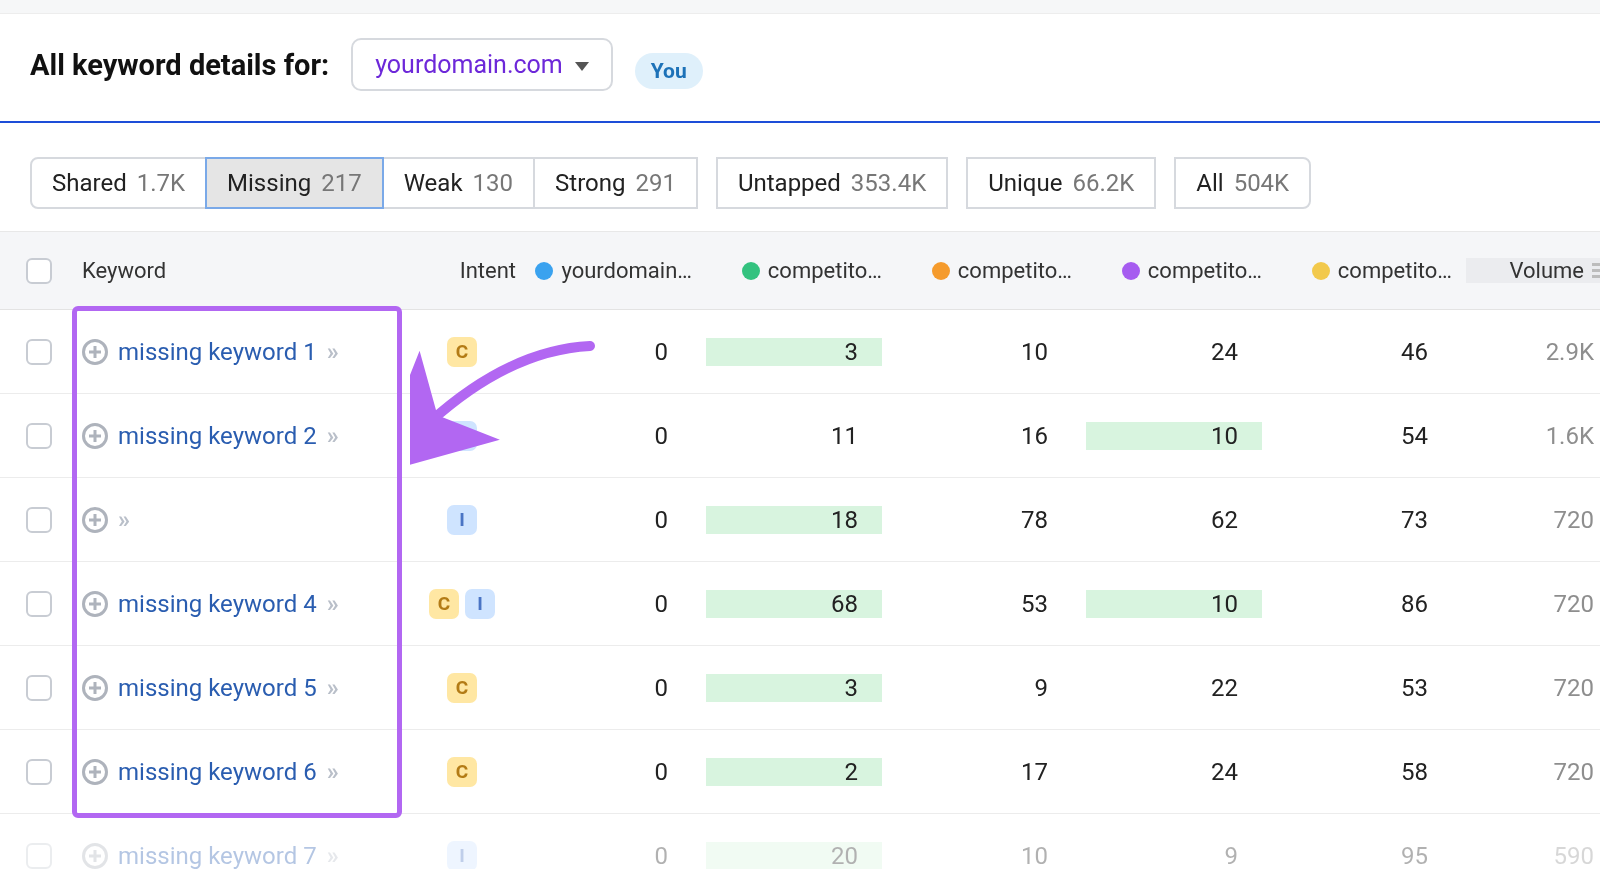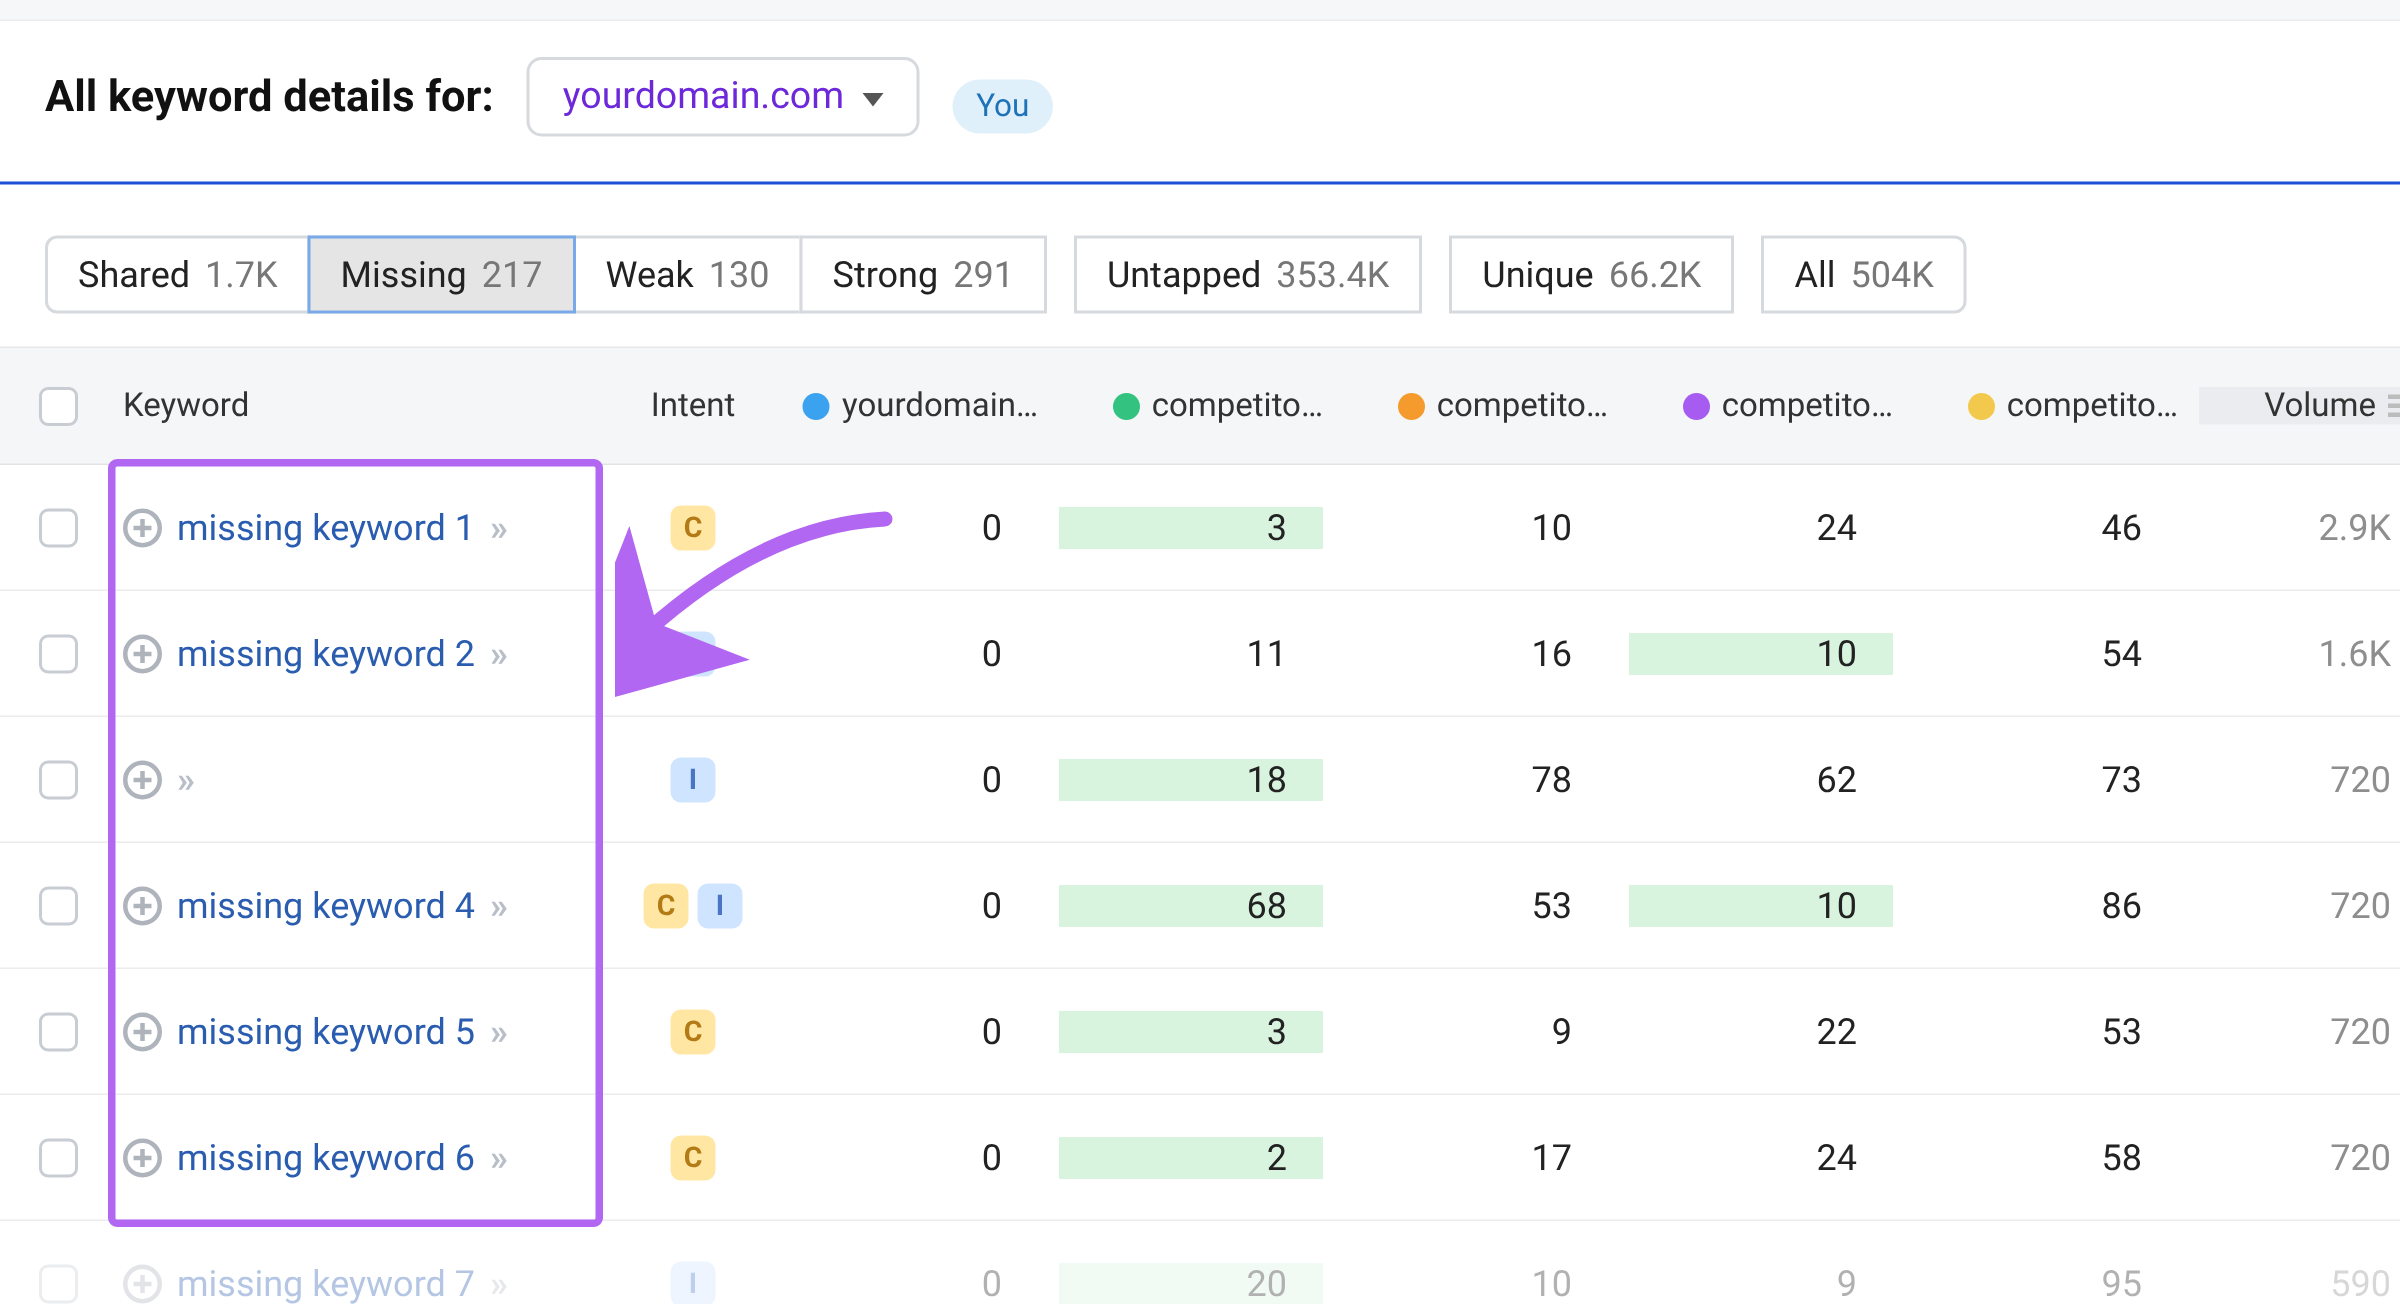--- a/index.html
+++ b/index.html
@@ -45,21 +45,21 @@
   .chevron { 
     width: 0; height: 0;
     border-left: 7px solid transparent;
     border-right: 7px solid transparent;
     border-top: 9px solid #555;
     margin-top: 3px;
   }
   .you-badge {
     background: #dff0fb;
     color: #1d72b8;
-    font-weight: 400;
+    font-weight: 700;
     font-size: 21px;
     padding: 6px 16px;
     border-radius: 18px;
     margin-top: 12px;
   }
 
   
   .filter-row {
     display: flex;
     gap: 0;
@@ -96,21 +96,21 @@
     display: flex;
     align-items: center;
     background: #f5f6f8;
     border-bottom: 1px solid #e3e3e3;
     height: 78px;
     font-size: 22px;
     color: #333;
   }
   .col-chk   { flex: 0 0 78px; display:flex; justify-content:center; }
   .col-key   { flex: 0 0 330px; padding-left: 4px; }
-  .col-int   { flex: 0 0 108px; text-align: center; }
+  .col-int   { flex: 0 0 108px; text-align: right; }
   .col-d     { flex: 0 0 190px; display:flex; align-items:center; gap:8px; padding-right: 14px; justify-content:flex-end; overflow:hidden; }
   .col-d.header { justify-content:flex-end; padding-left: 8px; }
   .col-vol   { flex: 0 0 162px; text-align:right; padding-right:10px; }
   .vol-head {
     background: #ebecef;
     height: 100%;
     display:flex;
     align-items:center;
     justify-content:flex-end;
     gap:8px;

